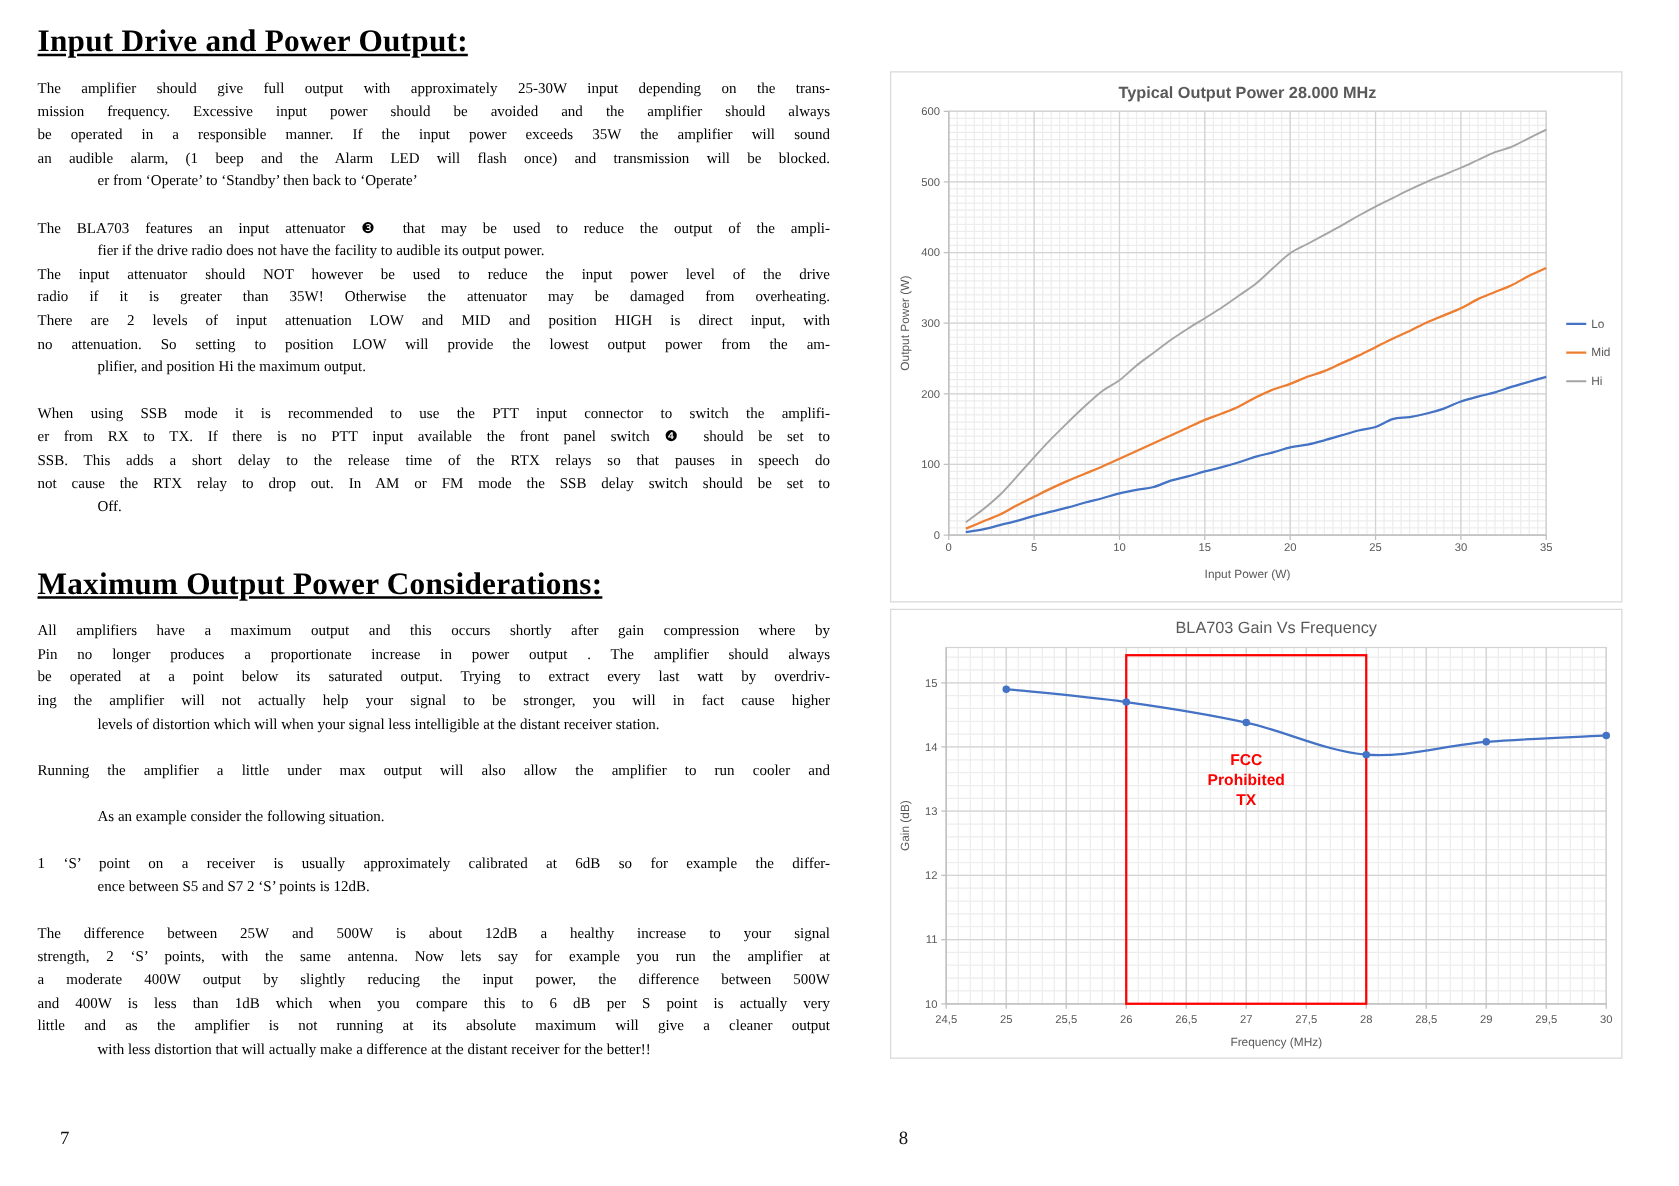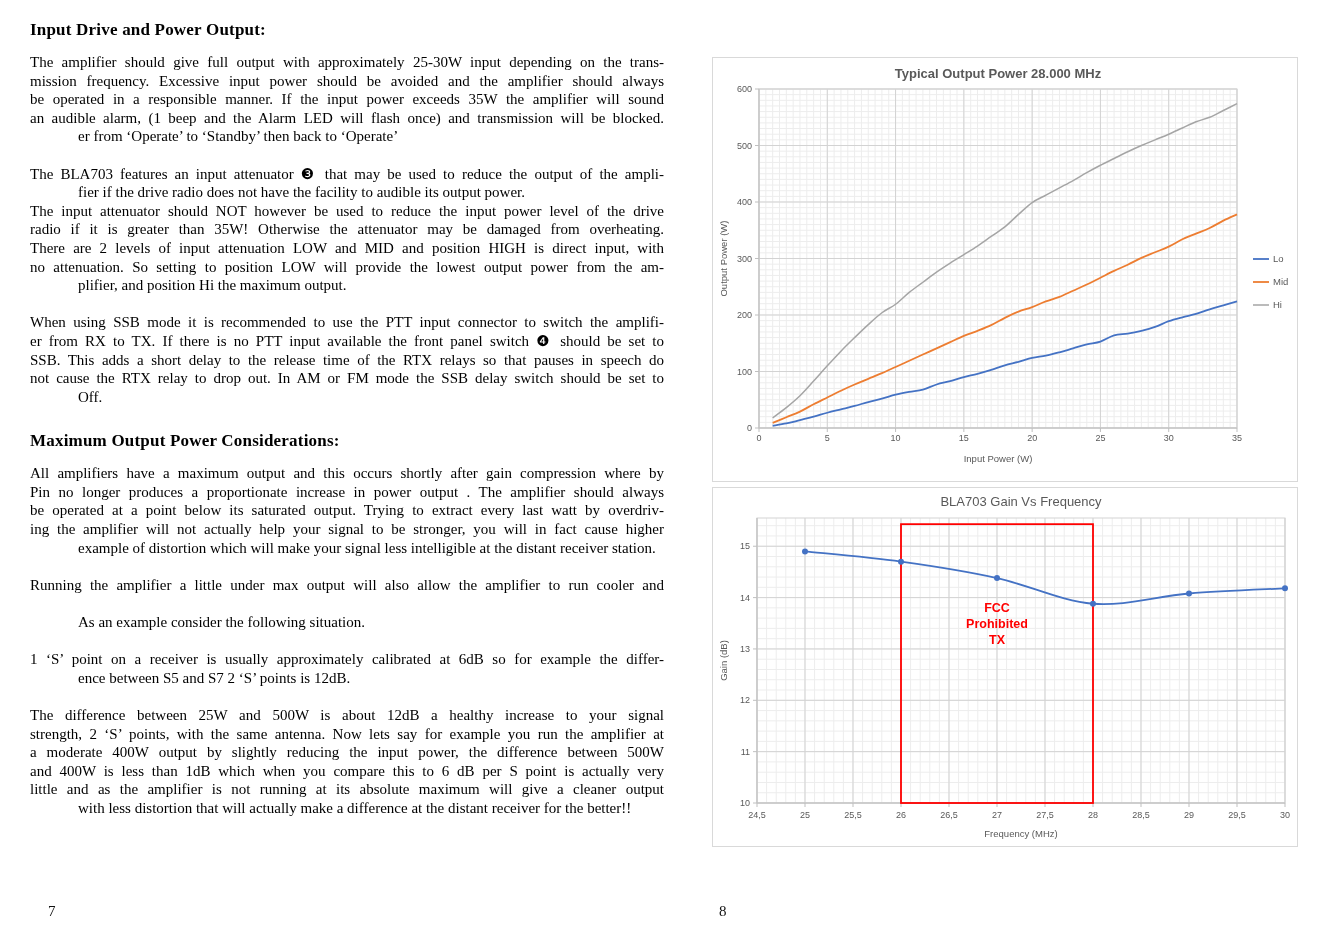--- a/index.html
+++ b/index.html
@@ -2,23 +2,23 @@
 <html><head>
 <meta charset="utf-8">
 <style>
   html,body { margin:0; padding:0; background:#fff; }
   .page {
     position:relative; width:1343px; height:949px; background:#ffffff;
     font-family:"Liberation Serif","DejaVu Serif","DejaVu Sans",serif; color:#000;
     overflow:hidden;
   }
   .text-col { position:absolute; left:30px; top:20px; width:634px; }
-  .heading { font-size:17px; font-weight:bold; margin:0 0 13px 0; letter-spacing:0.2px; }
-  .mt-lg { margin-top:25px; }
-  .para { font-size:15px; line-height:18.6px; margin:0 0 18.6px 0; }
+  .heading { font-size:25px; font-weight:bold; margin:0 0 13px 0; letter-spacing:0.2px;text-decoration:underline; }
+  .mt-lg { margin-top:40px; }
+  .para { font-size:12px; line-height:18.6px; margin:0 0 18.6px 0; }
   .jline { text-align:justify; text-align-last:justify; }
   .jline.flush { text-align-last:left;margin-left:48px; }
   .chart-card { position:absolute; background:#fff; border:1px solid #d9d9d9; }
   .chart1 { left:712px; top:57px;  width:584px; height:423px; }
   .chart2 { left:712px; top:487px; width:584px; height:358px; }
   .chart-card svg { display:block; width:100%; height:100%; }
   .pageno { position:absolute; font-size:15px; color:#111; }
   .pageno.left  { left:48px;  top:903px; }
   .pageno.right { left:719px; top:903px; }
 </style>
@@ -52,21 +52,21 @@
         <div class="jline">not cause the RTX relay to drop out.  In AM or FM mode the SSB delay switch should be set to</div>
         <div class="jline flush">Off.</div>
       </div>
 
     <div class="heading mt-lg">Maximum Output Power Considerations:</div>
     <div class="para">
         <div class="jline">All amplifiers have a maximum output and this occurs shortly after gain compression where by</div>
         <div class="jline">Pin no longer produces a proportionate increase in power output . The amplifier should always</div>
         <div class="jline">be operated at a point below its saturated output. Trying to extract every last watt by overdriv-</div>
         <div class="jline">ing the amplifier will not actually help your signal to be stronger, you will in fact cause higher</div>
-        <div class="jline flush">example of distortion which will make your signal less intelligible at the distant receiver station.</div>
+        <div class="jline flush">levels of distortion which will when your signal less intelligible at the distant receiver station.</div>
       </div>
     <div class="para">
         <div class="jline">Running the amplifier a little under max output will also allow the amplifier to run cooler and</div>
       </div>
     <div class="para">
         <div class="jline flush">As an example consider the following situation.</div>
       </div>
     <div class="para">
         <div class="jline">1 ‘S’ point on a receiver is usually approximately calibrated at 6dB so for example the differ-</div>
         <div class="jline flush">ence between S5 and S7  2 ‘S’ points is 12dB.</div>

